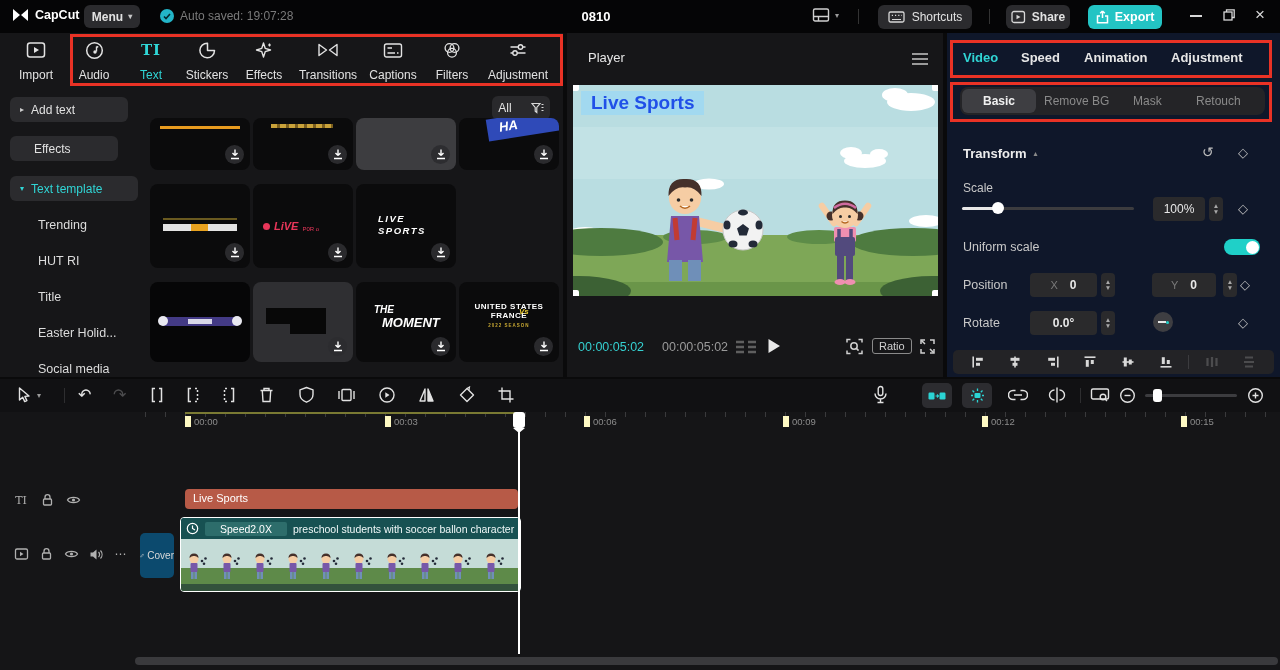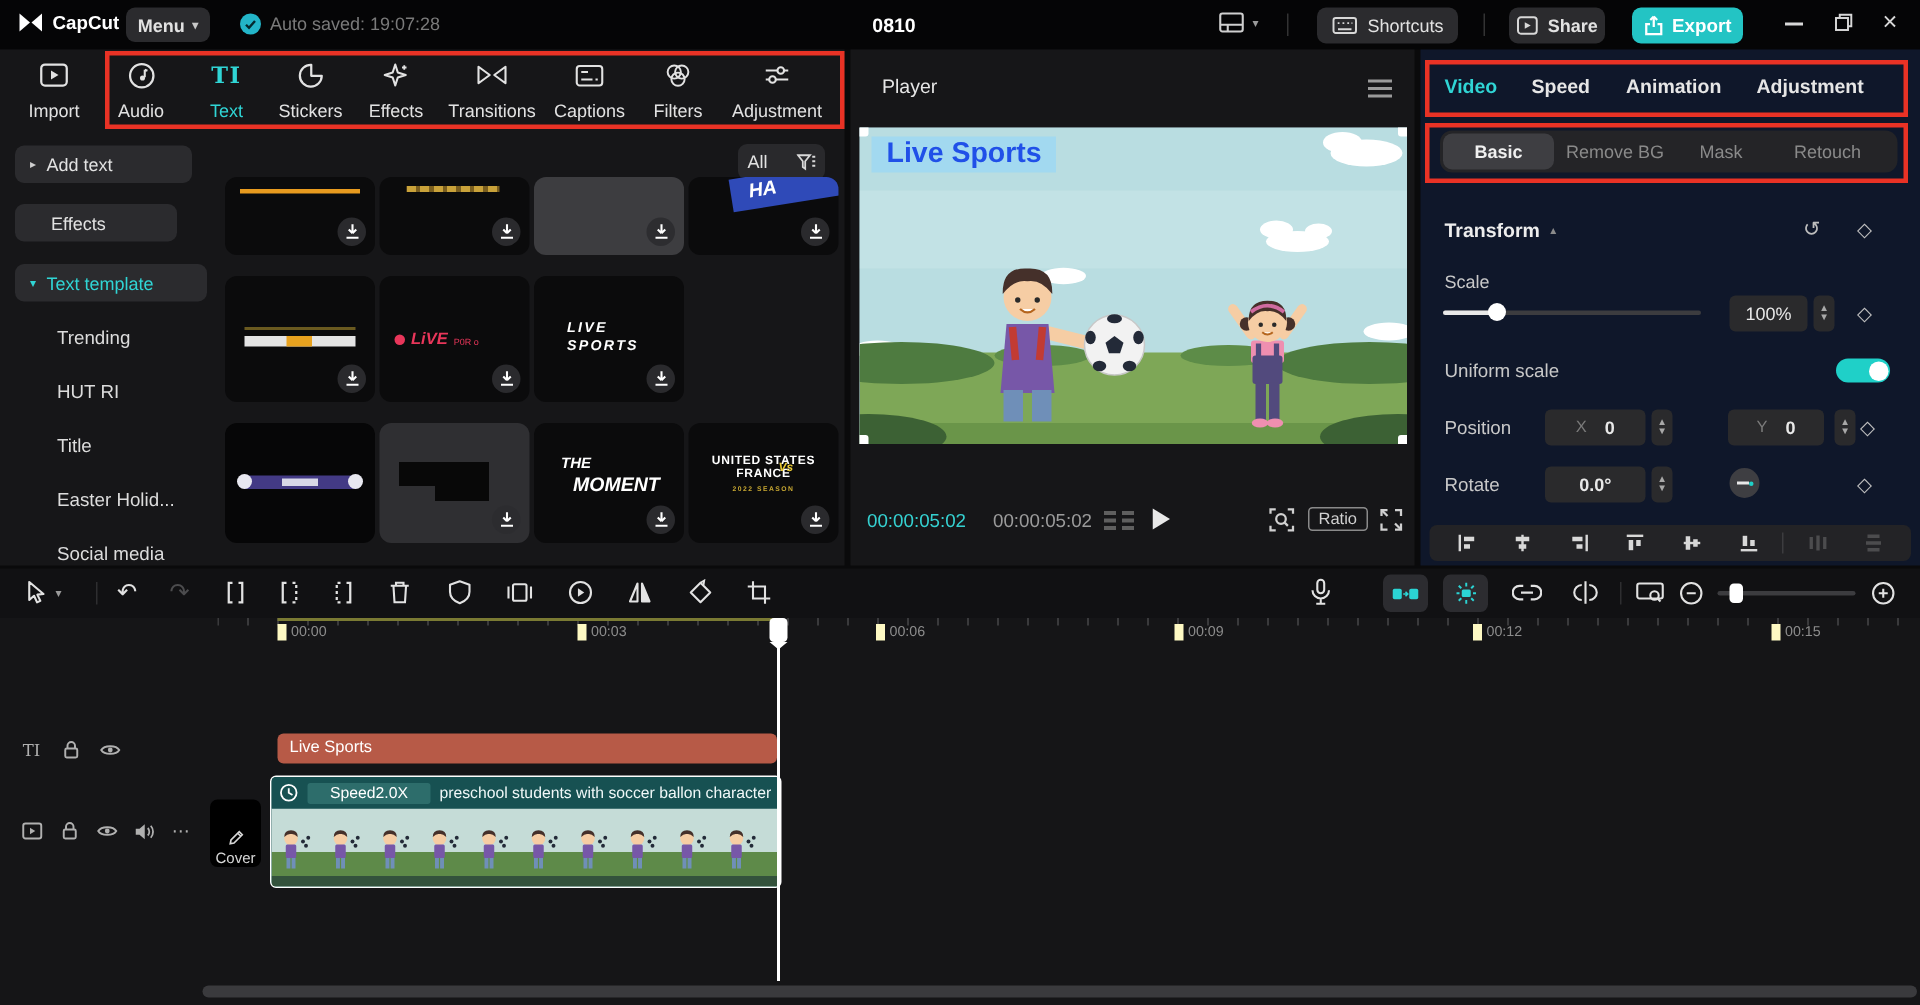--- a/index.html
+++ b/index.html
@@ -732,21 +732,21 @@
         </span>
       <span class="hdric">
           <svg width="15" height="13" viewBox="0 0 15 13">
             <path d="M1.5 4.5 H4 L7.5 1.5 V11.5 L4 8.5 H1.5 Z" fill="#b0b0b0"></path>
             <path d="M9.5 4 a3.5 3.5 0 0 1 0 5 M11.5 2.5 a6 6 0 0 1 0 8" fill="none" stroke="#b0b0b0" stroke-width="1.2"></path>
           </svg>
         </span>
       <span class="hdric" style="color:#b0b0b0;font-size:12px;letter-spacing:1px">⋯</span>
     </div>
 
-    <div class="abs" style="left:140px;top:121px;width:34px;height:45px;background:#000000;border-radius:5px;display:flex;flex-direction:column;align-items:center;justify-content:flex-end;gap:3px">
+    <div class="abs" style="left:140px;top:121px;width:34px;height:45px;background:#0c4a6e;border-radius:5px;display:flex;flex-direction:row;align-items:center;justify-content:flex-start;gap:3px">
       <svg width="11" height="11" viewBox="0 0 11 11">
           <path d="M1.5 9.5 L2 7 L7.5 1.5 L9.5 3.5 L4 9 Z M6.5 2.5 L8.5 4.5" fill="none" stroke="#d8d8d8" stroke-width="1.1"></path>
         </svg>
       <span style="font-size:10px;color:#d8d8d8">Cover</span>
     </div>
 
     <div class="abs" style="left:180px;top:105px;width:341px;height:75px;border:1.5px solid #fff;border-radius:4px;overflow:hidden;background:#175152">
       <div class="flex" style="height:21px;background:#175152;gap:6px;padding-left:5px">
         <svg width="13" height="13" viewBox="0 0 13 13">
             <circle cx="6.5" cy="6.5" r="5.2" fill="none" stroke="#fff" stroke-width="1.2"></circle>

